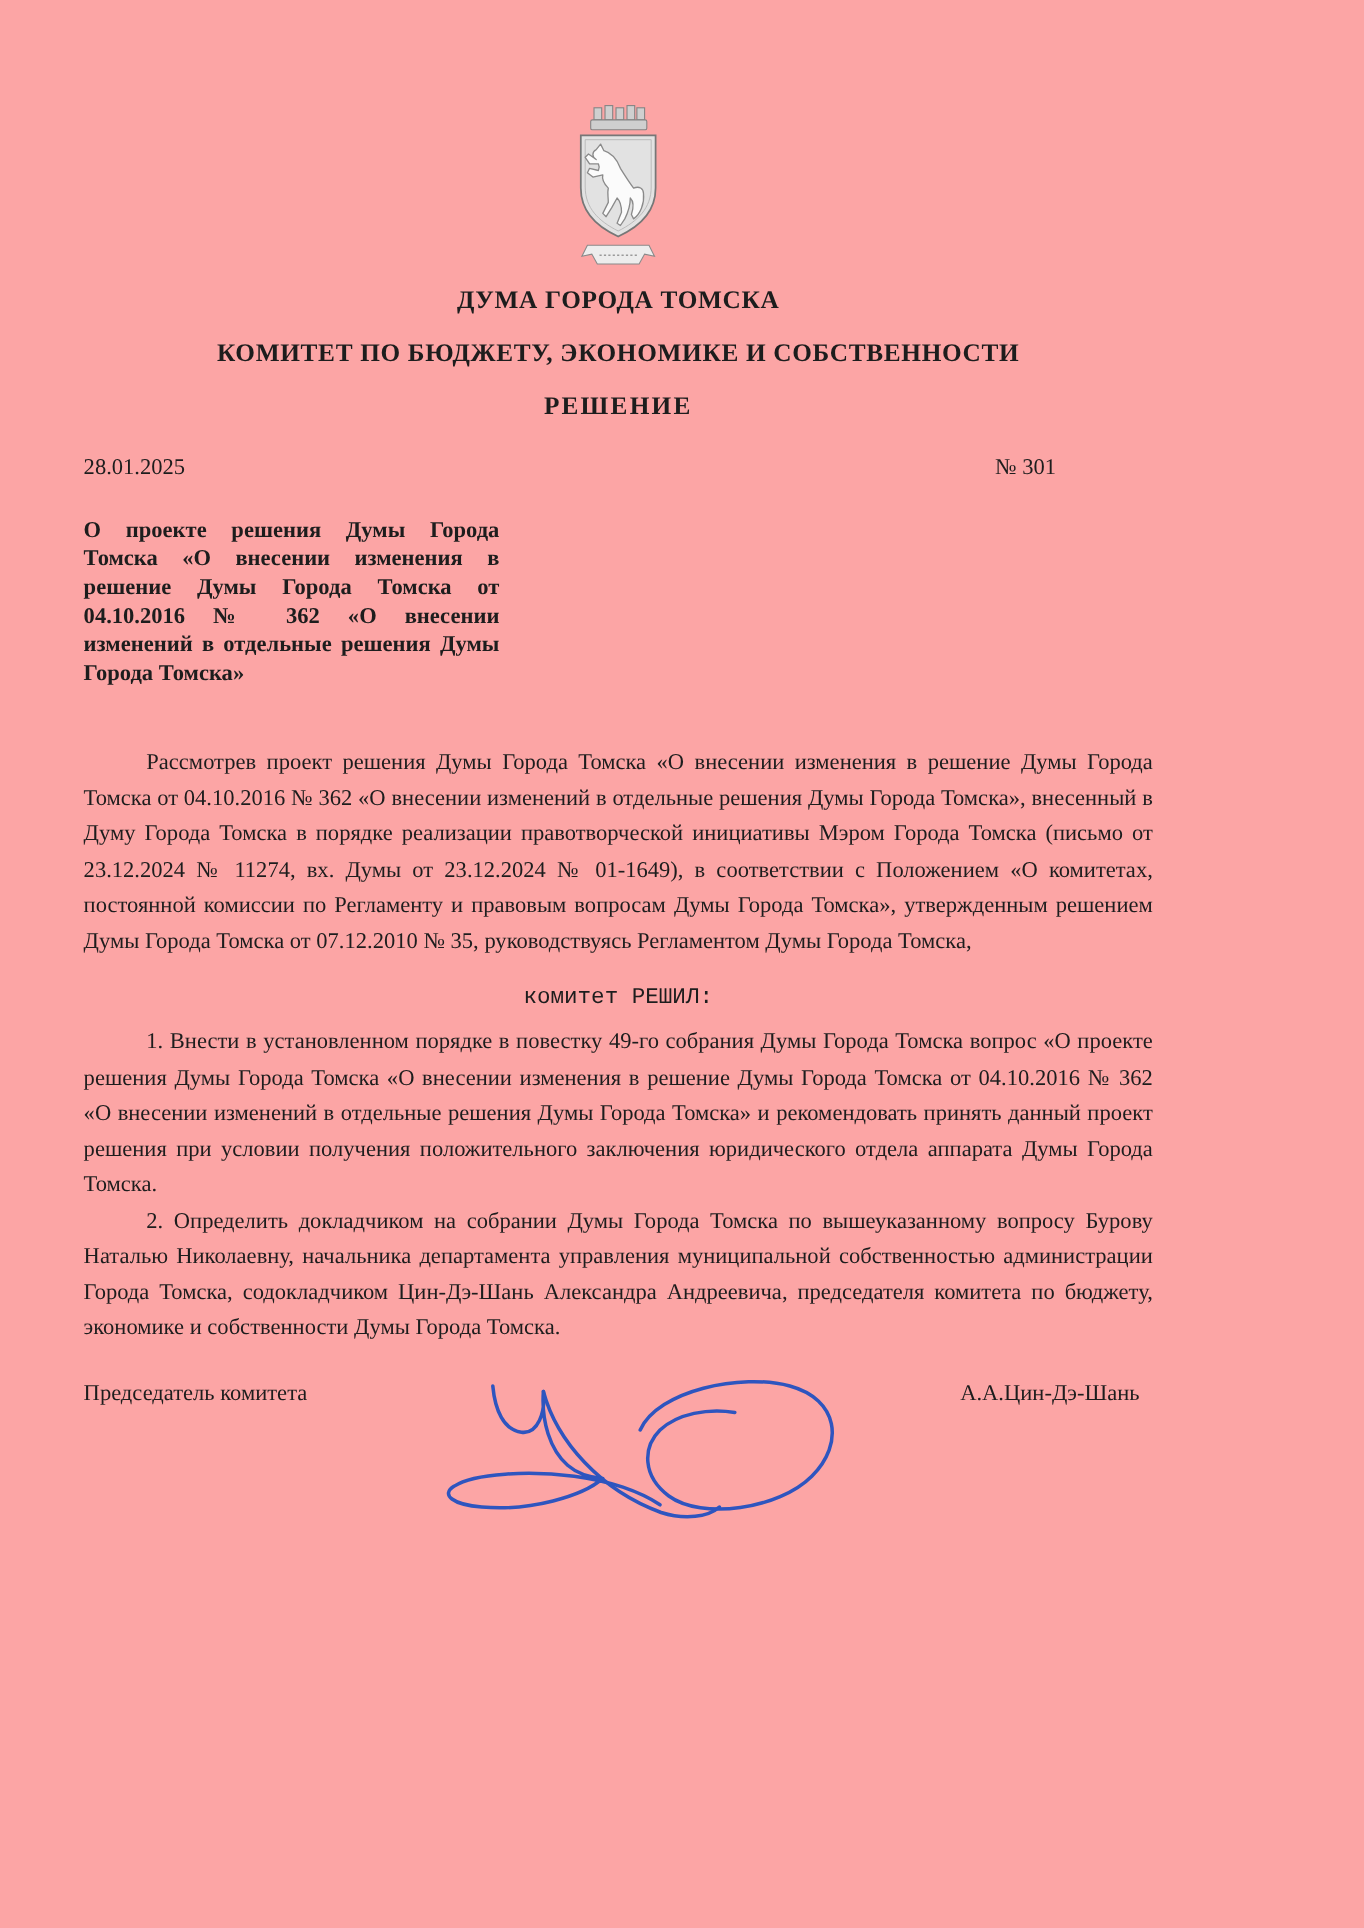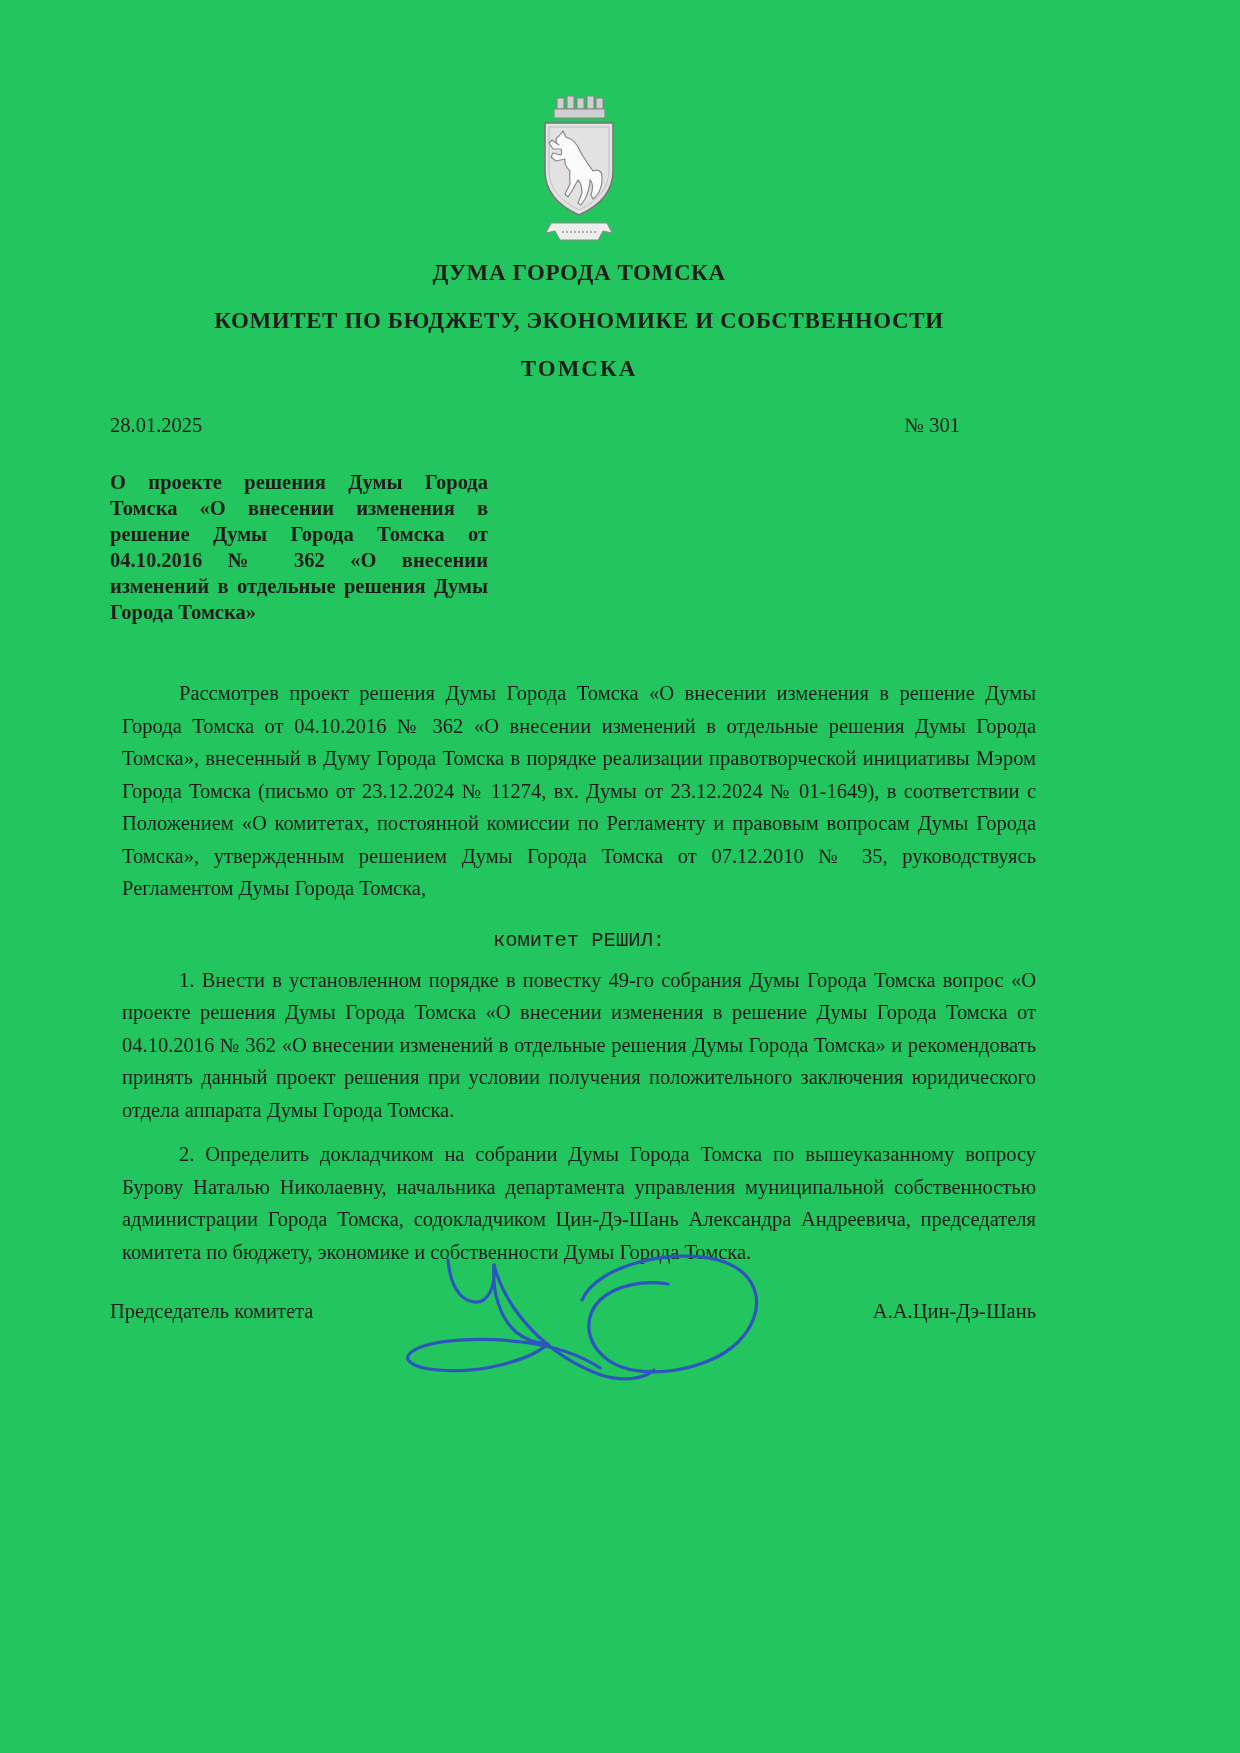--- a/index.html
+++ b/index.html
@@ -1,25 +1,25 @@
 <!DOCTYPE html>
 <html><head>
 <meta charset="utf-8">
 <style>
   html, body { margin: 0; padding: 0; background: #7a7f85; }
   .page {
     position: relative;
     width: 1240px;
     height: 1753px;
     margin: 0 auto;
-    background: #22c55e;
+    background: #fca5a5;
     font-family: "Liberation Serif", "DejaVu Serif", serif;
     color: #1d1d1d;
     box-sizing: border-box;
-    padding: 92px 192px 0 110px;
+    padding: 92px 192px 0 76px;
     overflow: hidden;
   }
   .crest {
     display: block;
     margin: 0 auto 16px auto;
     width: 84px;
     height: 152px;
   }
   .org-line {
     text-align: center;
@@ -50,21 +50,21 @@
     font-size: 20.5px;
     line-height: 26px;
     text-align: justify;
     margin: 0 12px 52px 0;
   }
   .body-par {
     font-size: 20.5px;
     line-height: 32.5px;
     text-align: justify;
     text-indent: 57px;
-    margin: 12px;
+    margin: 0;
   }
   .resolve-heading {
     text-align: center;
     font-size: 20.5px;
     margin: 24px 0 12px 0;
     font-family: Liberation Mono, monospace;
   }
   .sign-row {
     display: flex;
     justify-content: space-between;
@@ -118,21 +118,21 @@
              L19 68 L14 64 L16 60 L24 62
              C25 60 25 58 24 56
              L16 56 L12 50 L15 47 L22 52 Z" fill="#fbfbfb" stroke="#8a8a8a" stroke-width="1.2" stroke-linejoin="round"></path>
 
     <path d="M14 130 L70 130 L75 140 L66 138 L61 147 L23 147 L18 138 L9 140 Z" fill="#ededed" stroke="#8a8a8a" stroke-width="1"></path>
     <line x1="25" y1="139" x2="59" y2="139" stroke="#9a9a9a" stroke-width="1.4" stroke-dasharray="2 2"></line>
   </svg>
 
   <div class="org-line">ДУМА ГОРОДА ТОМСКА</div>
   <div class="org-line">КОМИТЕТ ПО БЮДЖЕТУ, ЭКОНОМИКЕ И СОБСТВЕННОСТИ</div>
-  <div class="doc-type">ТОМСКА</div>
+  <div class="doc-type">РЕШЕНИЕ</div>
 
   <div class="meta-row">
     <span>28.01.2025</span>
     <span class="meta-number">№ 301</span>
   </div>
 
   <div class="subject">О проекте решения Думы Города Томска «О внесении изменения в решение Думы Города Томска от 04.10.2016 № 362 «О внесении изменений в отдельные решения Думы Города Томска»</div>
 
   <p class="body-par">Рассмотрев проект решения Думы Города Томска «О внесении изменения в решение Думы Города Томска от 04.10.2016 № 362 «О внесении изменений в отдельные решения Думы Города Томска», внесенный в Думу Города Томска в порядке реализации правотворческой инициативы Мэром Города Томска (письмо от 23.12.2024 № 11274, вх. Думы от 23.12.2024 № 01-1649), в соответствии с Положением «О комитетах, постоянной комиссии по Регламенту и правовым вопросам Думы Города Томска», утвержденным решением Думы Города Томска от 07.12.2010 № 35, руководствуясь Регламентом Думы Города Томска,</p>
 

